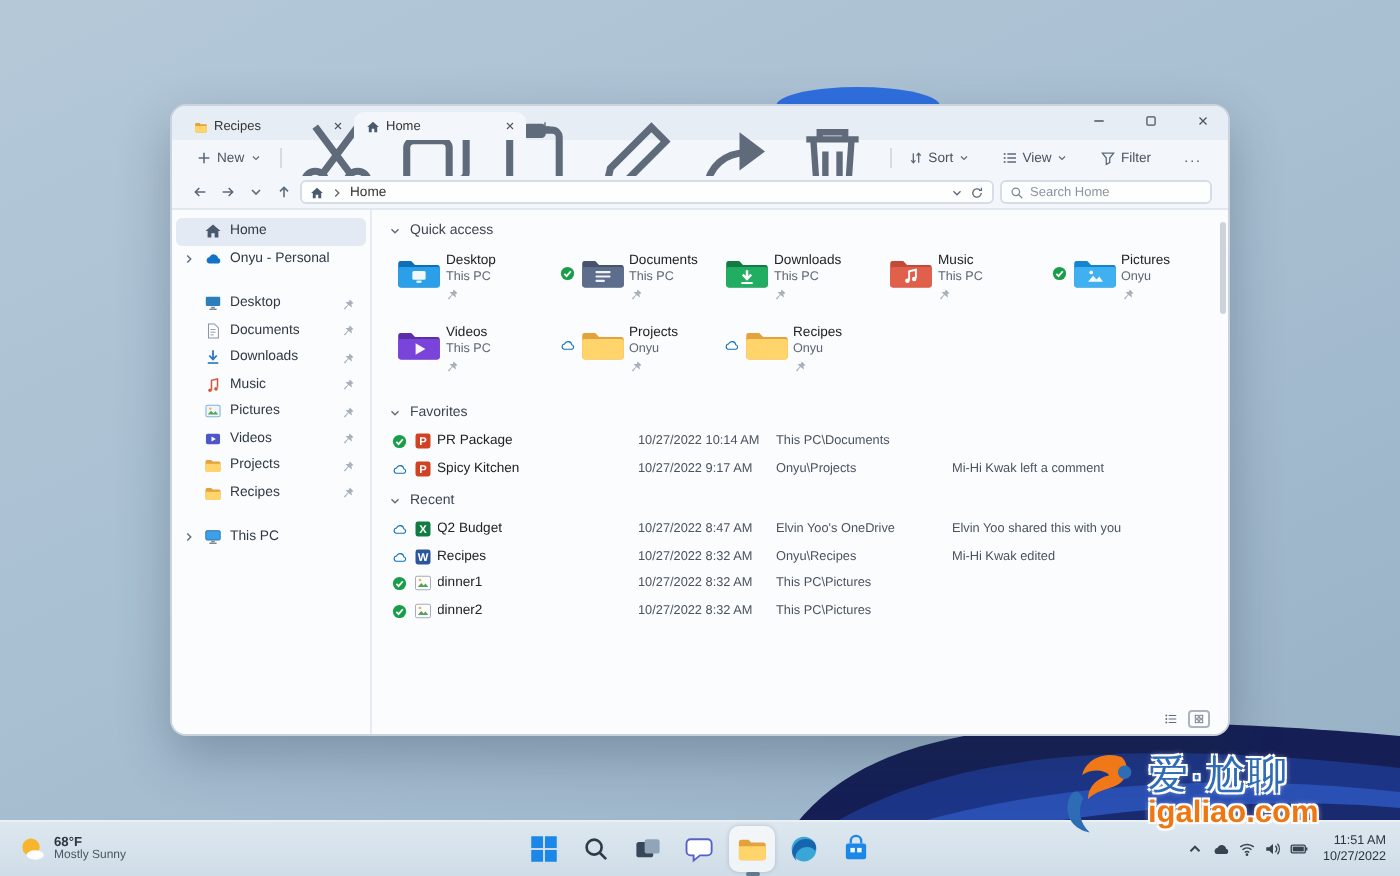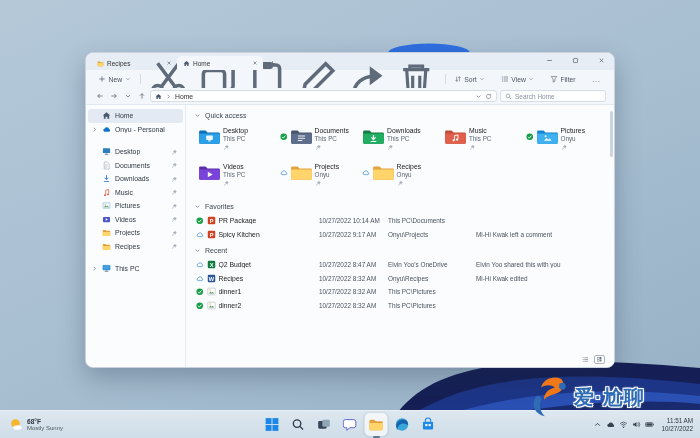--- a/index.html
+++ b/index.html
@@ -88,21 +88,21 @@
   .col-act { flex:1; font-size:6.4px; color:#4a535e; white-space:nowrap; overflow:hidden; }
   .scroll-thumb { position:absolute; right:1px; top:6px; width:3px; height:46px; background:#ccd3dc; border-radius:2px; }
   .view-toggles { position:absolute; right:9px; bottom:3px; display:flex; gap:3px; z-index:3; }
   .vt { width:11px; height:9px; padding:1px; border-radius:2px; }
   .vt.sel { background:#fff; border:1px solid #aab4c0; }
 
   
   .watermark { position:absolute; left:528px; top:368px; width:172px; height:58px; z-index:6;
                display:flex; align-items:center; gap:2px; pointer-events:none; }
   .wm-logo { width:44px; height:50px; flex:none; }
-  .wm-cn { font-size:20px; font-weight:bold; letter-spacing:1px; line-height:1.05; white-space:nowrap;
+  .wm-cn { font-size:20px; font-weight:normal; letter-spacing:1px; line-height:1.05; white-space:nowrap;
            text-shadow:-1px -1px 0 #fff,1px -1px 0 #fff,-1px 1px 0 #fff,1px 1px 0 #fff,0 0 3px #fff; }
   .wm-url { font-size:15.5px; font-weight:bold; line-height:1.05; white-space:nowrap;
            text-shadow:-1px -1px 0 #fff,1px -1px 0 #fff,-1px 1px 0 #fff,1px 1px 0 #fff,0 0 3px #fff; }
 
   
   .taskbar { position:absolute; left:0; bottom:0; width:700px; height:28px; z-index:5;
              background:linear-gradient(#dde7ef,#cfdde8); border-top:1px solid rgba(255,255,255,.55);
              display:flex; align-items:center; }
   .weather { display:flex; align-items:center; gap:4px; padding:0 8px; height:100%; }
   .weather-ic { width:15px; height:15px; }
@@ -906,20 +906,21 @@
 <div class="watermark">
   <span class="icon wm-logo">
       <svg viewBox="0 0 30 34">
         <path d="M22.5 4.5c-6-2.4-12.4.8-13.6 6 3.1-2 7.3-2 9.3.1-4.2 1-7.4 4-7.3 8.2 4-4.3 10.4-3 12.5-7.4 1.4-2.9.6-5.3-.9-6.9z" fill="#f07818"></path>
         <path d="M9.3 18.5c-2.2 4.2-1 8.6 2.2 11.6-5.3-1-8.6-5.3-7.4-10.4.8-3.6 3.3-5.3 5.2-1.2z" fill="#2e6cb5"></path>
         <circle cx="23.4" cy="9.6" r="2.3" fill="#2e6cb5"></circle>
       </svg>
     </span>
   <div class="wm-text">
     <div class="wm-cn" style="color: rgb(46, 108, 181);">爱·尬聊</div>
+    <div class="wm-url" style="color: rgb(238, 119, 18);">igaliao.com</div>
   </div>
 </div>
 
 <div class="taskbar">
   <div class="weather">
     <span class="icon weather-ic">
         <svg viewBox="0 0 16 16">
           <circle cx="8" cy="7" r="4.6" fill="#f7b52b"></circle>
           <ellipse cx="10.2" cy="11.2" rx="4.6" ry="2.5" fill="#fdfdfd"></ellipse>
         </svg>

